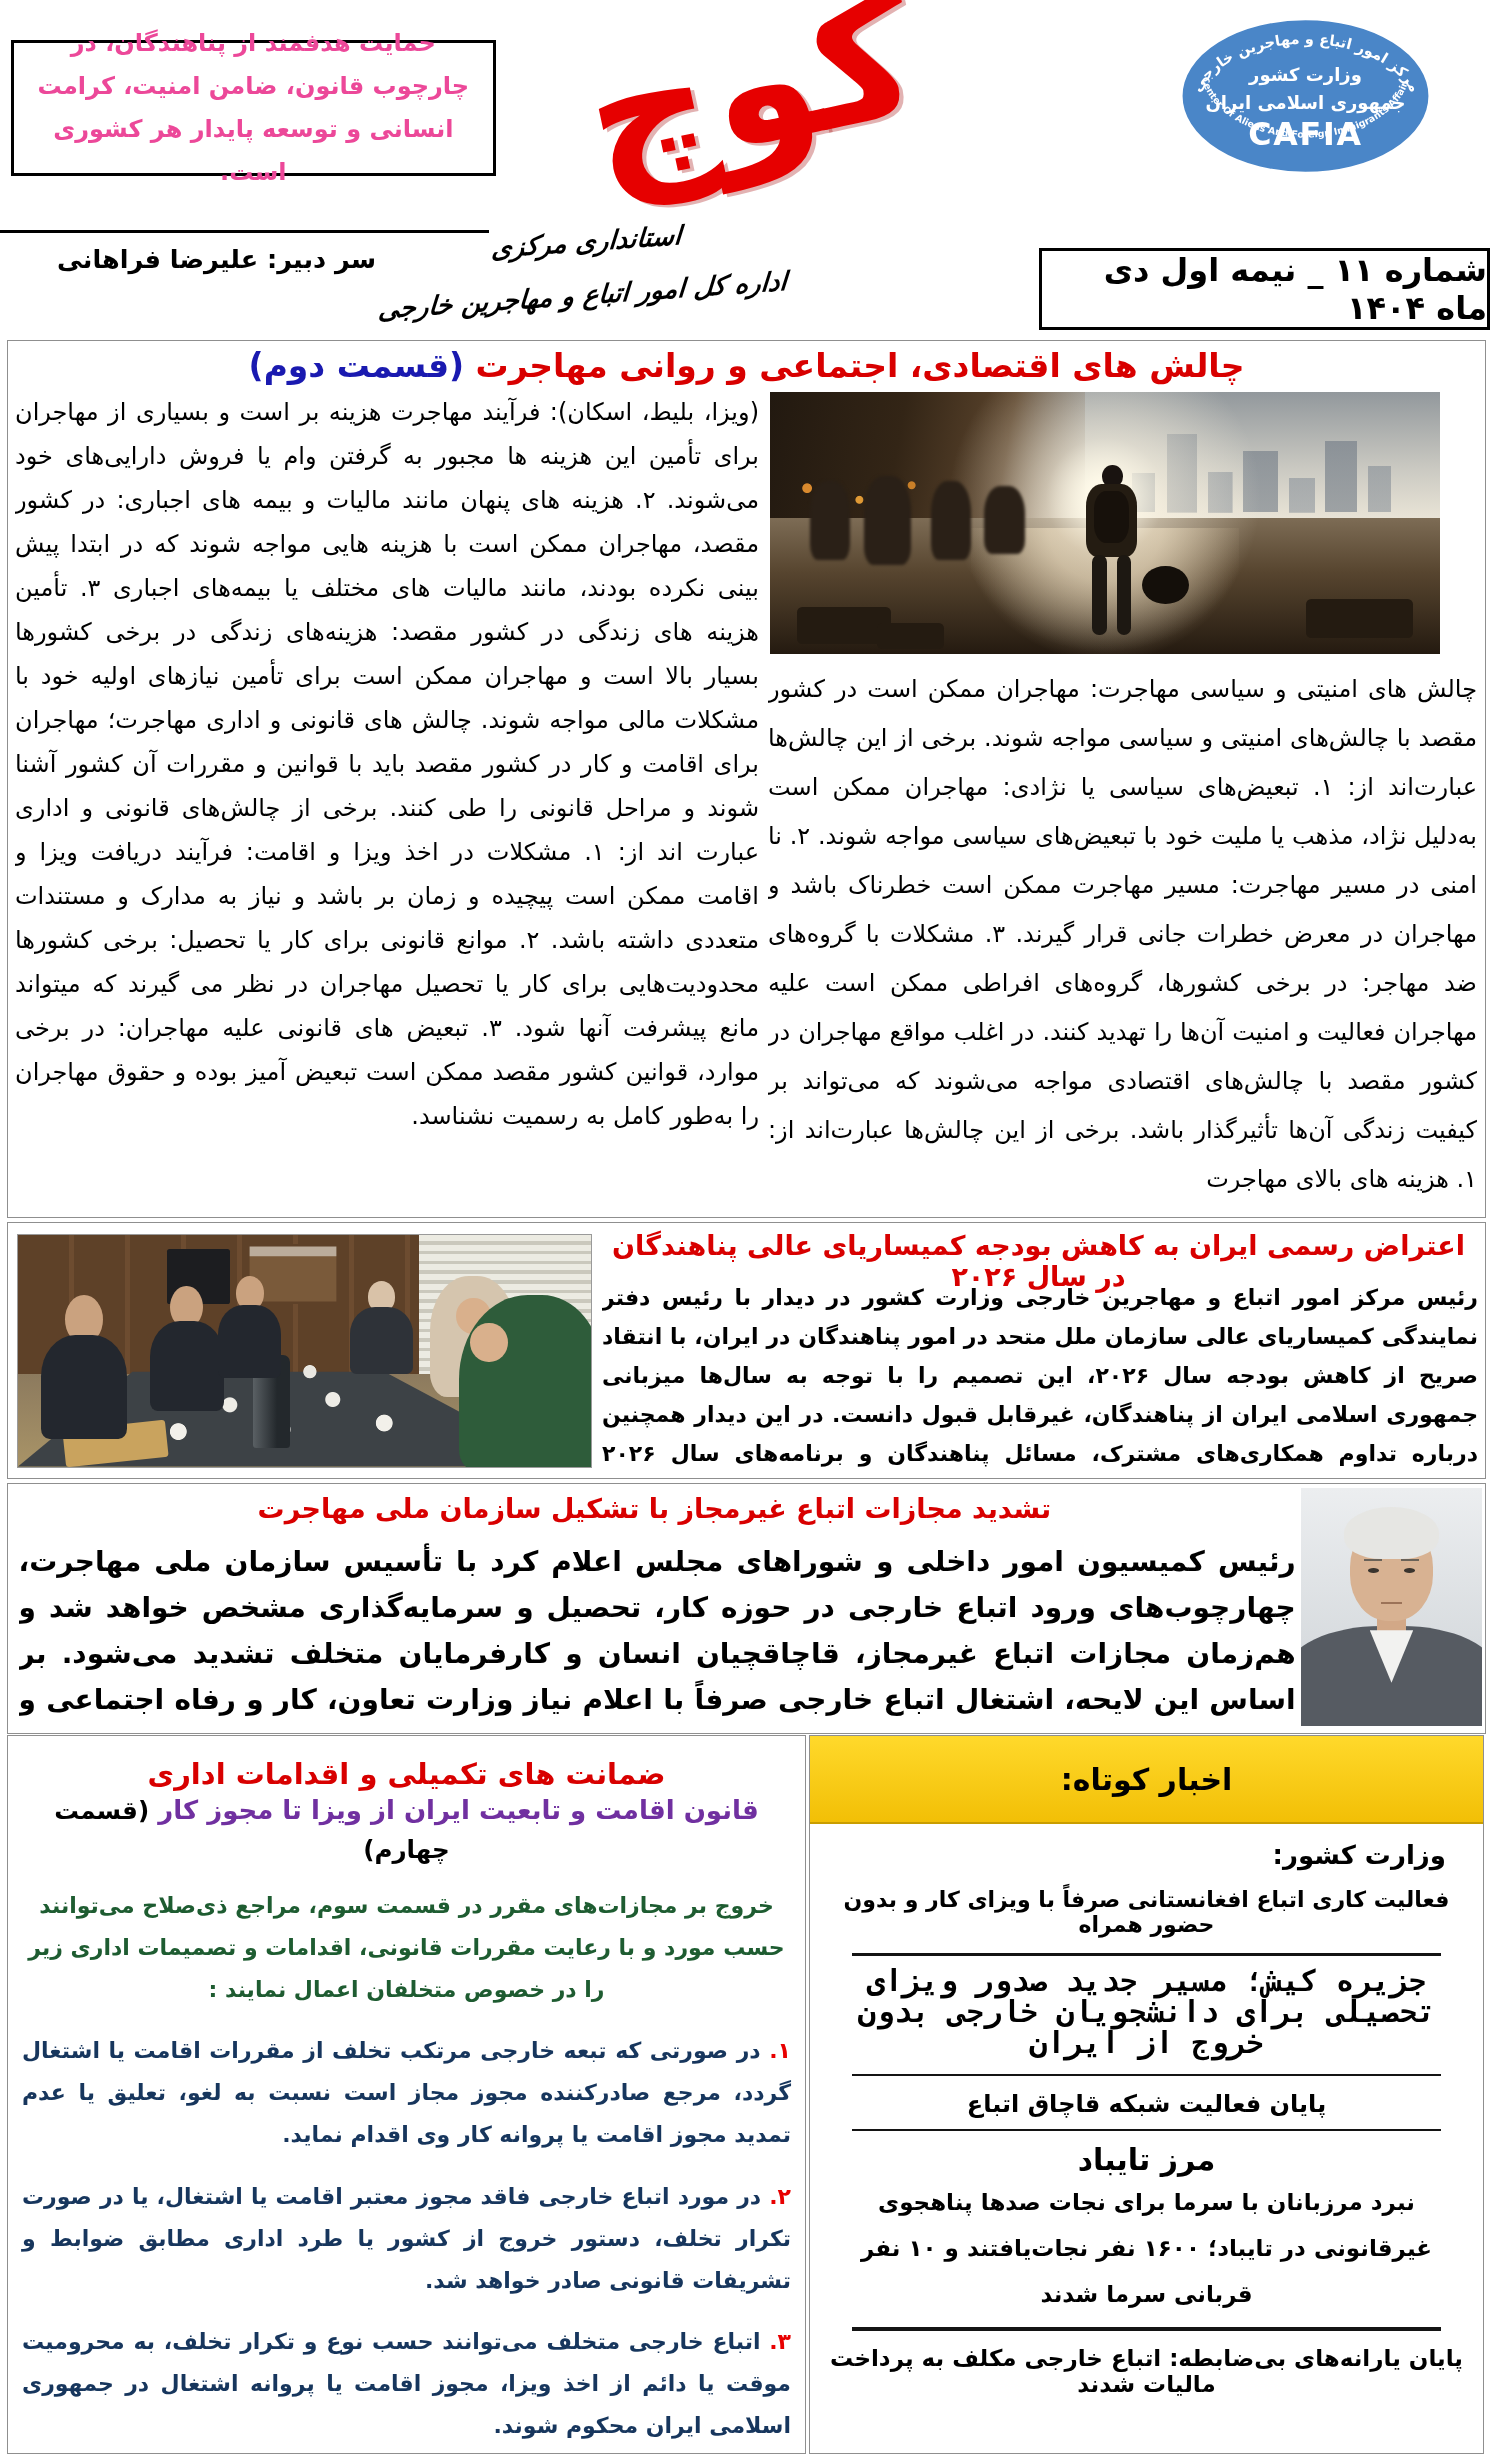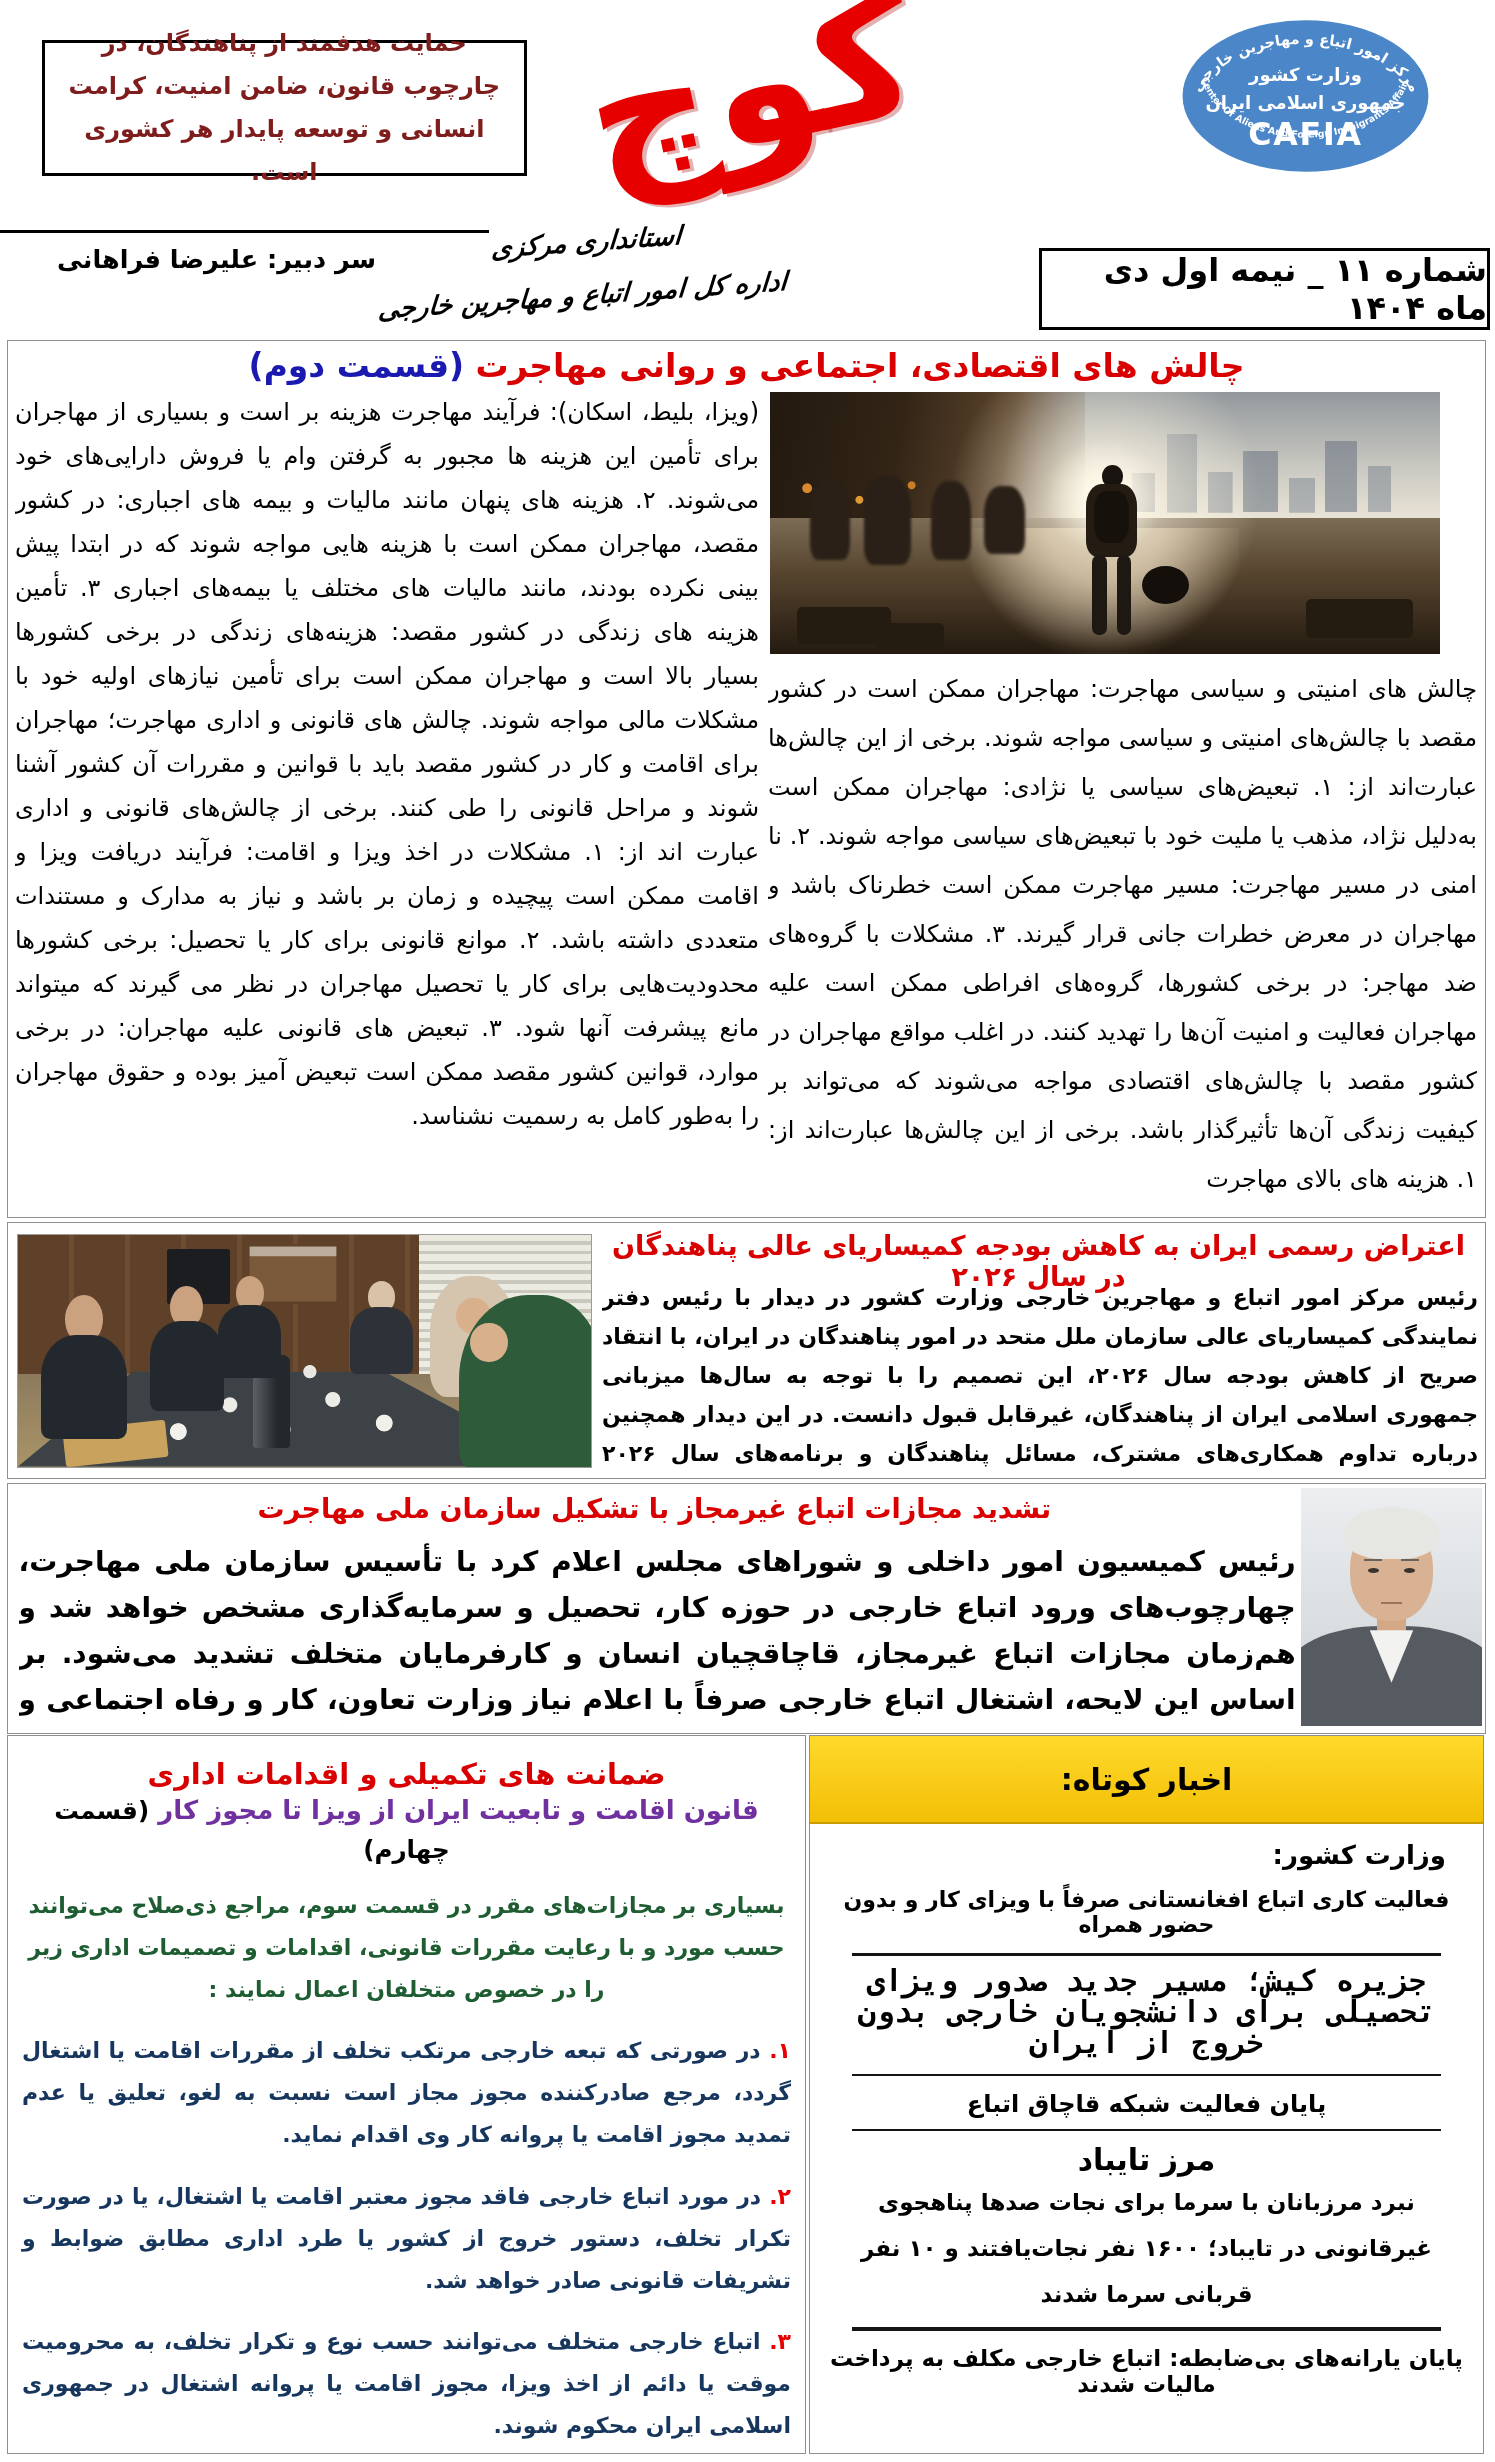--- a/index.html
+++ b/index.html
@@ -10,23 +10,23 @@
   
   #mapband{position:absolute;left:0;top:0;width:1495px;height:339px;z-index:0;
     background-image:
       radial-gradient(ellipse 150px 62px at 10% 62%, #d7dbde 0 99%, transparent 100%),
       radial-gradient(ellipse 202px 84px at 29% 84%, #d7dbde 0 99%, transparent 100%),
       radial-gradient(ellipse 237px 97px at 46% 38%, #dcе0e3 0 99%, transparent 100%),
       radial-gradient(ellipse 237px 97px at 46% 38%, #dce0e3 0 99%, transparent 100%),
       radial-gradient(ellipse 185px 75px at 67% 74%, #d7dbde 0 99%, transparent 100%),
       radial-gradient(ellipse 273px 106px at 90% 52%, #dce0e3 0 99%, transparent 100%),
       radial-gradient(ellipse 141px 53px at 56% 92%, #d7dbde 0 99%, transparent 100%);}
-  #motto-box{left:42px;top:40px;width:461px;height:130px;border:3.5px solid #000;z-index:2;
+  #motto-box{left:11px;top:40px;width:461px;height:130px;border:3.5px solid #000;z-index:2;
     display:flex;align-items:center;justify-content:center;text-align:center;
-    color:#7f1d1d;font-weight:bold;font-size:24px;line-height:43px;background:rgba(255,255,255,.25);padding:0 8.8px;}
+    color:#ec4899;font-weight:bold;font-size:24px;line-height:43px;background:rgba(255,255,255,.25);padding:0 8.8px;}
   #header-rule{left:0;top:230px;width:489px;height:2.6px;background:#000;z-index:2;}
   #publisher-block{left:16px;top:239px;width:401px;text-align:center;font-weight:bold;
     font-size:25.5px;line-height:40px;z-index:2;}
   #kooch-logo{left:497px;top:-16px;width:519px;height:264px;z-index:1;color:#e60000;
     font-size:172px;font-weight:bold;text-align:center;transform:rotate(-12deg);
     text-shadow:3.5px 3.5px 0 rgba(160,0,0,.30);}
   #org-script{left:378px;top:216px;width:413px;text-align:center;font-style:italic;font-weight:bold;
     font-size:26px;line-height:53px;transform:rotate(-4deg) skewX(-8deg);z-index:2;}
   #issue-box{left:1039px;top:248px;width:445px;height:76px;border:3.5px solid #000;background:#fff;
     display:flex;align-items:center;justify-content:flex-end;font-size:32px;font-weight:bold;z-index:2;}
@@ -294,21 +294,21 @@
     </div>
     <div id="art3-title" class="abs red-title">تشدید مجازات اتباع غیرمجاز با تشکیل سازمان ملی مهاجرت</div>
     <div id="art3-body" class="abs body-justify">رئیس کمیسیون امور داخلی و شوراهای مجلس اعلام کرد با تأسیس سازمان ملی مهاجرت، چهارچوب‌های ورود اتباع خارجی در حوزه کار، تحصیل و سرمایه‌گذاری مشخص خواهد شد و هم‌زمان مجازات اتباع غیرمجاز، قاچاقچیان انسان و کارفرمایان متخلف تشدید می‌شود. بر اساس این لایحه، اشتغال اتباع خارجی صرفاً با اعلام نیاز وزارت تعاون، کار و رفاه اجتماعی و با محدودیت‌های جغرافیایی مجاز خواهد بود.</div>
   </div>
 
   <div id="law" class="frame">
     <div id="law-sub">ضمانت های تکمیلی و اقدامات اداری</div>
     <div id="law-title">
       <span>قانون اقامت و تابعیت ایران از ویزا تا مجوز کار </span><span class="part">(قسمت چهارم)</span>
     </div>
-    <div id="law-intro">بسیاری بر مجازات‌های مقرر در قسمت سوم، مراجع ذی‌صلاح می‌توانند حسب مورد و با رعایت مقررات قانونی، اقدامات و تصمیمات اداری زیر را در خصوص متخلفان اعمال نمایند :</div>
+    <div id="law-intro">خروج بر مجازات‌های مقرر در قسمت سوم، مراجع ذی‌صلاح می‌توانند حسب مورد و با رعایت مقررات قانونی، اقدامات و تصمیمات اداری زیر را در خصوص متخلفان اعمال نمایند :</div>
 
     <div class="law-item">
       <span class="num">۱.</span>
       <span>در صورتی که تبعه خارجی مرتکب تخلف از مقررات اقامت یا اشتغال گردد، مرجع صادرکننده مجوز مجاز است نسبت به لغو، تعلیق یا عدم تمدید مجوز اقامت یا پروانه کار وی اقدام نماید.</span>
     </div>
     <div class="law-item">
       <span class="num">۲.</span>
       <span>در مورد اتباع خارجی فاقد مجوز معتبر اقامت یا اشتغال، یا در صورت تکرار تخلف، دستور خروج از کشور یا طرد اداری مطابق ضوابط و تشریفات قانونی صادر خواهد شد.</span>
     </div>
     <div class="law-item">

